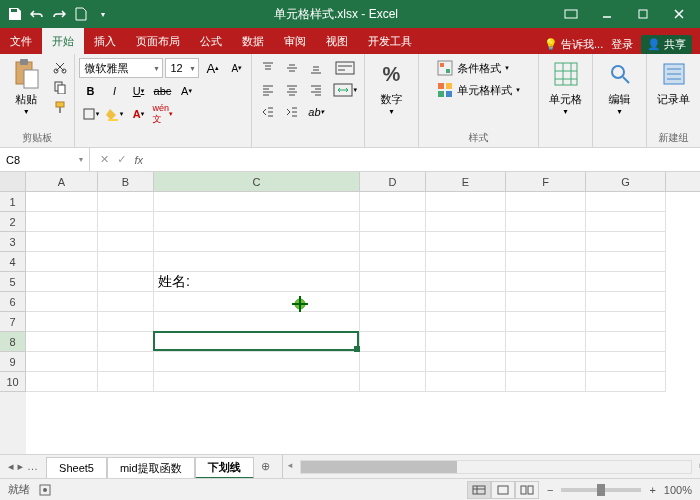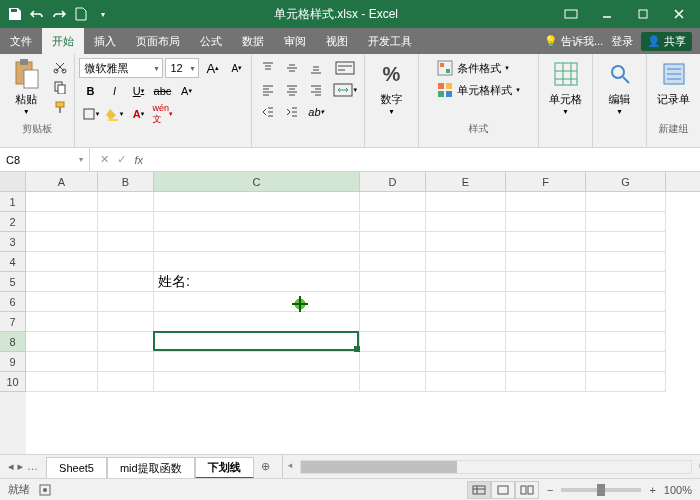--- a/index.html
+++ b/index.html
@@ -3,26 +3,26 @@
 <meta charset="utf-8">
 <style>
 *{margin:0;padding:0;box-sizing:border-box;font-family:"Microsoft YaHei","Segoe UI",sans-serif;font-size:11px;user-select:none}
 body{width:700px;height:500px;background:#fff;display:flex;flex-direction:column;overflow:hidden}
 .title-bar{height:28px;background:#217346;display:flex;align-items:center;color:#fff}
 .qat{display:flex;align-items:center;gap:4px;padding:0 6px}
 .qat-ico{width:18px;height:18px;display:flex;align-items:center;justify-content:center;color:#fff}
 .title-text{flex:1;text-align:center;font-size:12px}
 .win-ctrl{display:flex;align-items:center;gap:2px;padding-right:4px}
 .win-btn{width:34px;height:22px;display:flex;align-items:center;justify-content:center;color:#fff}
-.menu-bar{height:26px;background:#737373;display:flex;align-items:center;color:#fff;font-size:12px}
+.menu-bar{height:26px;background:#b91c1c;display:flex;align-items:flex-end;color:#fff;font-size:12px}
 .menu-item{padding:0 10px;height:100%;display:flex;align-items:center}
 .menu-item.active{background:#f1f1f1;color:#217346}
 .menu-right{margin-left:auto;display:flex;align-items:center;gap:8px;padding-right:8px}
 .ribbon{height:94px;background:#f1f1f1;border-bottom:1px solid #d4d4d4;display:flex}
-.rgroup{border-right:1px solid #d4d4d4;padding:2px 6px 9px;display:flex;flex-direction:column;align-items:center;min-width:48px}
+.rgroup{border-right:1px solid #d4d4d4;padding:2px 6px 0;display:flex;flex-direction:column;align-items:center;min-width:48px}
 .rgroup-body{flex:1;display:flex;align-items:flex-start;gap:4px;padding-top:2px}
 .rgroup-label{height:16px;font-size:10px;color:#666;text-align:center;width:100%}
 .big-btn{display:flex;flex-direction:column;align-items:center;width:42px}
 .big-btn .icon{width:32px;height:32px;display:flex;align-items:center;justify-content:center}
 .big-btn .lbl{font-size:11px;margin-top:2px}
 .small-btns{display:flex;flex-direction:column;gap:2px}
 .s-ico{width:18px;height:18px;display:flex;align-items:center;justify-content:center}
 .font-block{display:flex;flex-direction:column;gap:3px}
 .font-row{display:flex;gap:2px;align-items:center}
 .combo{background:#fff;border:1px solid #c0c0c0;height:20px;display:flex;align-items:center;padding:0 4px;font-size:11px}

